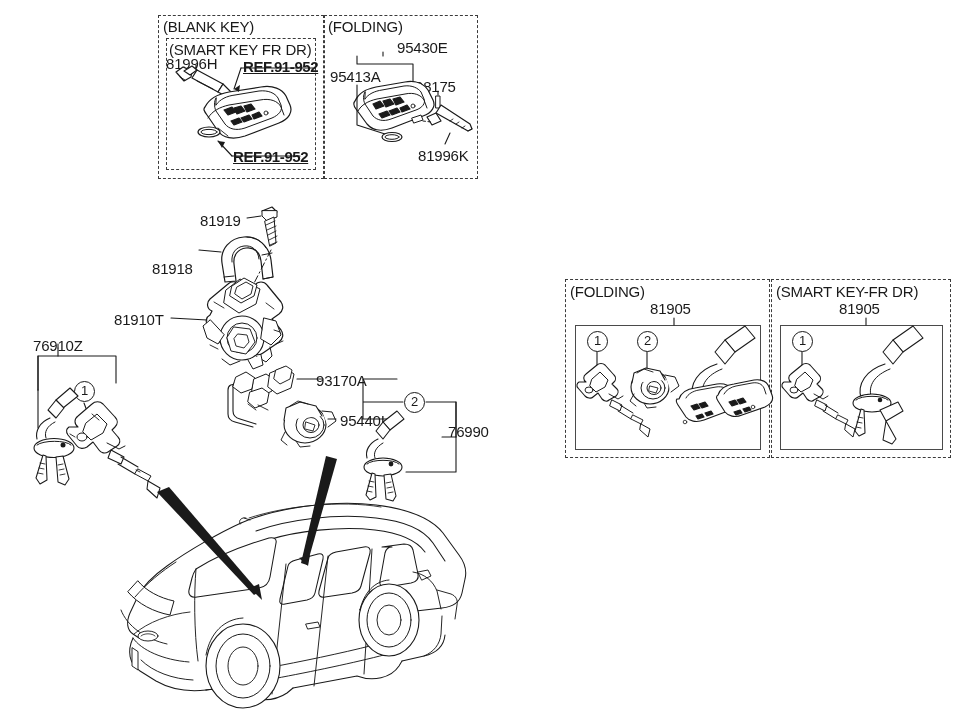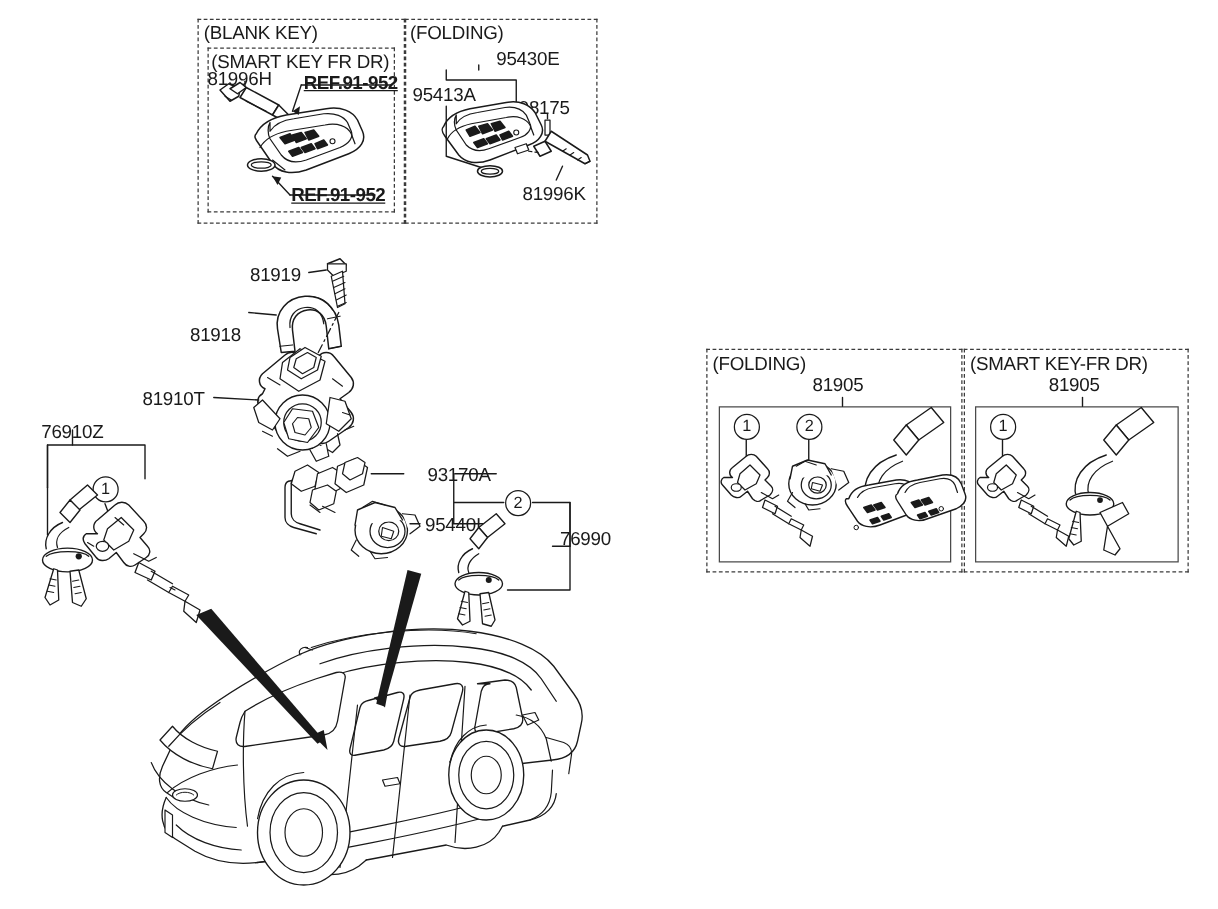--- a/index.html
+++ b/index.html
@@ -74,21 +74,21 @@
   <div class="lbl ref" style="left:233px; top:148px;">REF.91-952</div>
 
   <div class="lbl" style="left:352px; top:39px;margin-left:45px;">95430E</div>
   <div class="lbl" style="left:330px; top:68px;">95413A</div>
   <div class="lbl" style="left:415px; top:78px;">98175</div>
   <div class="lbl" style="left:418px; top:147px;text-align:right;">81996K</div>
 
   <div class="lbl" style="left:200px; top:212px;">81919</div>
   <div class="lbl" style="left:152px; top:244px;margin-top:16px;">81918</div>
   <div class="lbl" style="left:114px; top:311px;text-align:center;">81910T</div>
-  <div class="lbl" style="left:342px; top:372px;">93170A</div>
+  <div class="lbl" style="left:316px; top:372px;">93170A</div>
   <div class="lbl" style="left:340px; top:412px;">95440I</div>
   <div class="lbl" style="left:448px; top:423px;">76990</div>
   <div class="lbl" style="left:33px; top:337px;text-align:center;">76910Z</div>
 
   <div class="callout" style="left:74px; top:381px;">1</div>
   <div class="callout" style="left:404px; top:392px;">2</div>
 
   <div class="dashbox" style="left:565px; top:279px; width:205px; height:179px;"></div>
   <div class="solidbox" style="left:575px; top:325px; width:186px; height:125px;"></div>
   <div class="dashbox" style="left:771px; top:279px; width:180px; height:179px;"></div>

